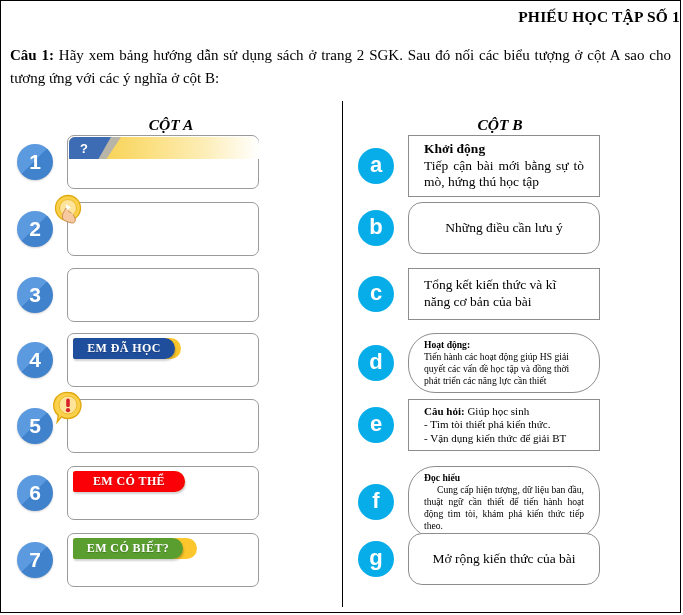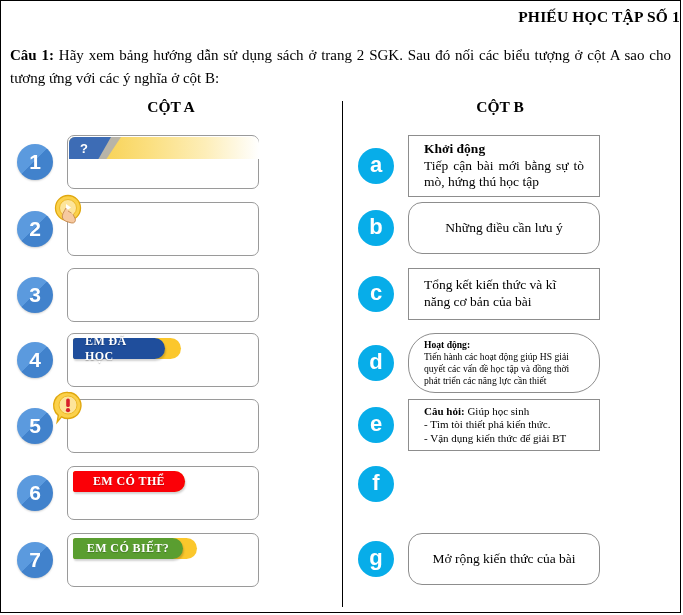--- a/index.html
+++ b/index.html
@@ -26,22 +26,23 @@
   .prompt{
     font-size:15px;
     line-height:1.5;
     margin:8px 9px 0 9px;
     text-align:justify;
   }
   .prompt b{font-weight:bold;}
   
   .col-heads{
     position:relative;
-    margin-top:9px;
+    margin-top:27px;
     height:24px;
+    font-style:italic;
   }
   .col-head{
     position:absolute;
     font-weight:bold;
     font-size:15.5px;
     text-align:center;
   }
   .col-head.a{left:0;width:340px;}
   .col-head.b{left:329px;width:340px;}
   
@@ -241,21 +242,21 @@
           </div>
           <div class="lbox"></div>
         </div>
         <div class="row" style="position: absolute; top: 206px; left: 0px;">
           <div class="badge num">
             <span>4</span>
           </div>
           <div class="lbox">
             <div class="ribbon-lbl">
          <div class="tab" style="width:108px"></div>
-         <div class="plate" style="background:#1f4e9c;width:92px">EM ĐÃ HỌC</div>
+         <div class="plate" style="background:#1f4e9c;width:102px">EM ĐÃ HỌC</div>
        </div>
           </div>
         </div>
         <div class="row" style="position: absolute; top: 272px; left: 0px;">
           <div class="badge num">
             <span>5</span>
           </div>
           <div class="lbox">
             <div class="emblem"><svg viewBox="0 0 34 34" width="34" height="34">
     <path d="M16 1.5 a13 13 0 1 1 -6.5 24.3 l-4.3 5.2 l1.1 -6.6 A13 13 0 0 1 16 1.5 z" fill="#fbd14b" stroke="#e0a80f" stroke-width="1.4"></path>
@@ -330,20 +331,24 @@
           <div class="rbox fs12 ">
             <div class="bd"><b>Câu hỏi:</b> Giúp học sinh</div>
             <div class="bd">- Tìm tòi thiết phá kiến thức.</div>
             <div class="bd">- Vận dụng kiến thức để giải BT</div>
           </div>
         </div>
         <div class="row" style="position: absolute; top: 339px; left: 0px;">
           <div class="badge ltr">
             <span>f</span>
           </div>
+          <div class="rbox fs10 just">
+            <div class="hd">Đọc hiểu</div>
+            <div class="bd indent">Cung cấp hiện tượng, dữ liệu ban đầu, thuật ngữ cần thiết để tiến hành hoạt động tìm tòi, khám phá kiến thức tiếp theo.</div>
+          </div>
         </div>
         <div class="row" style="position: absolute; top: 406px; left: 0px;">
           <div class="badge ltr">
             <span>g</span>
           </div>
           <div class="rbox fs14 center">
             <div class="bd">Mở rộng kiến thức của bài</div>
           </div>
         </div>
       </div>

